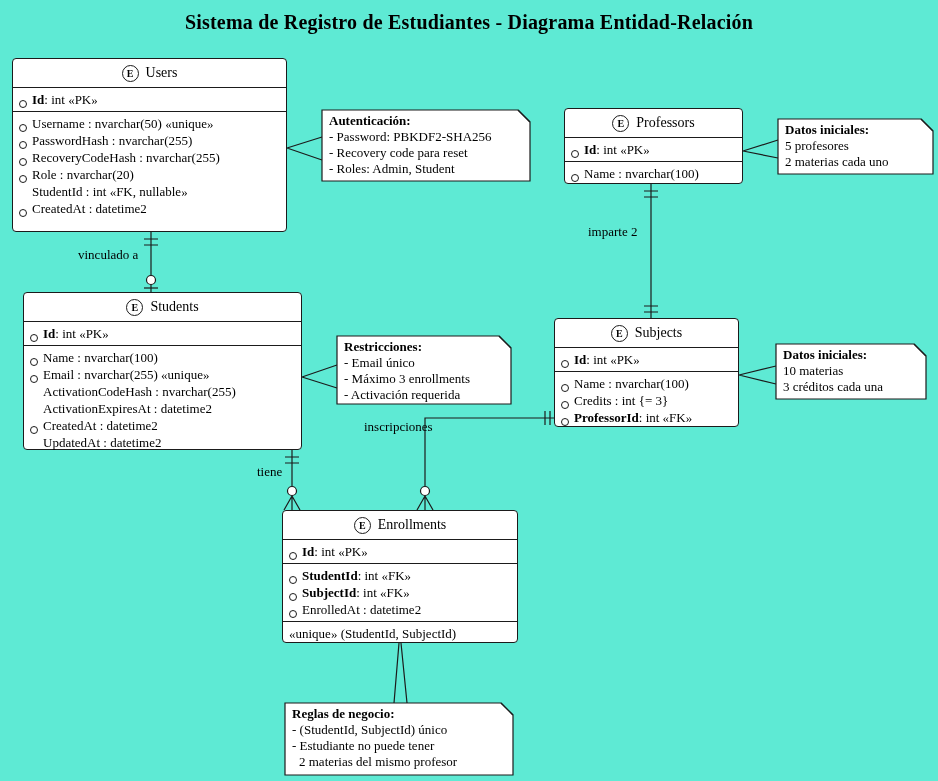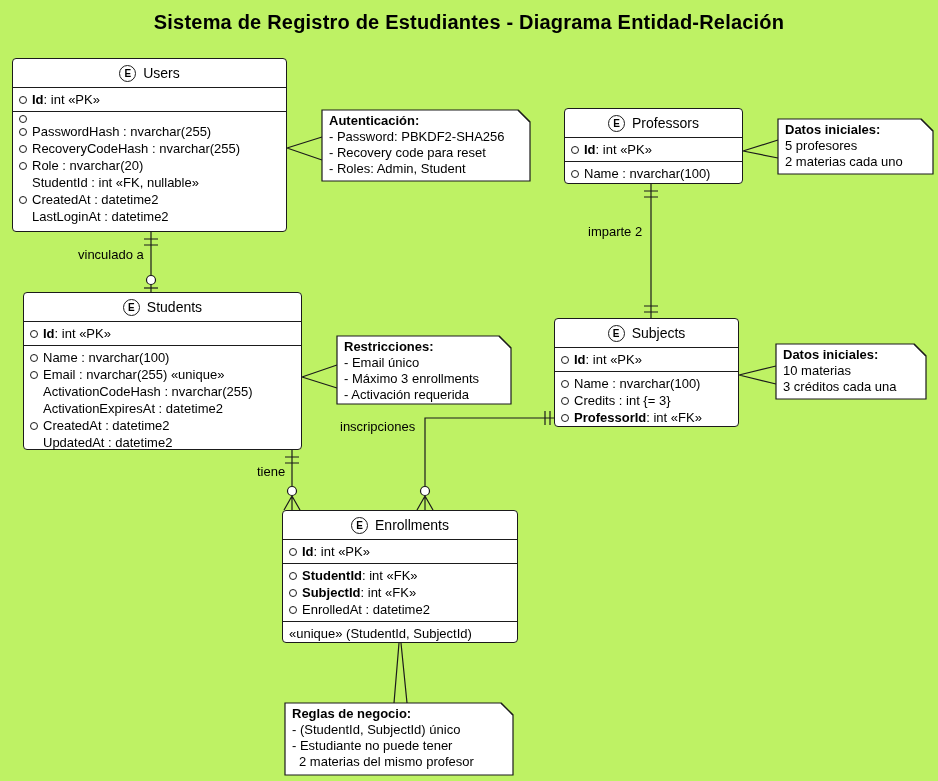--- a/index.html
+++ b/index.html
@@ -1,18 +1,18 @@
 <!DOCTYPE html>
 <html><head>
 <meta charset="utf-8">
 <style>
   html,body { margin:0; padding:0; background:#ffffff; }
   .canvas {
-    position:relative; width:938px; height:781px; background:#bef264;
-    font-family:Liberation Sans, sans-serif; color:#000; overflow:hidden;
+    position:relative; width:938px; height:781px; background:#5eead4;
+    font-family:Liberation Serif, serif; color:#000; overflow:hidden;
   }
   .title {
     position:absolute; top:11px; left:0; width:100%;
     text-align:center; font-size:20px; font-weight:bold; letter-spacing:0.2px;
   }
   svg.layer { position:absolute; left:0; top:0; z-index:1; }
   .entity {
     position:absolute; z-index:2; box-sizing:border-box;
     background:#fff; border:1.5px solid #1b1b1b; border-radius:4px;
     display:flex; flex-direction:column;
@@ -21,21 +21,21 @@
     height:28px; flex:none; display:flex; align-items:center; justify-content:center;
     gap:7px; font-size:14px;
   }
   .spot {
     width:15px; height:15px; flex:none; border:1.5px solid #1b1b1b; border-radius:50%;
     display:flex; align-items:center; justify-content:center;
     font-size:10px; font-weight:bold; background:#fff;
   }
   .sec { border-top:1.2px solid #1b1b1b; padding:3px 6px 3px 6px; flex:none; }
   .sec.grow { flex:1 1 auto; }
-  .row { display:flex; align-items:center; font-size:13px; line-height:17px; white-space:nowrap; }
+  .row { display:flex; align-items:flex-end; font-size:13px; line-height:17px; white-space:nowrap; }
   .dot {
     width:6px; height:6px; flex:none; margin-right:5px;
     border:1.1px solid #1b1b1b; border-radius:50%; background:#fff;
   }
   .nodot { width:13px; flex:none; }
   .b { font-weight:bold; }
   .notetext {
     position:absolute; z-index:2; box-sizing:border-box; padding:3px 7px;
     font-size:13px; line-height:16px; white-space:nowrap;
   }
@@ -133,20 +133,21 @@
       <div class="row">
         <span class="dot"></span>
         <span class="b">Id</span>
           <span> : int «PK»</span>
       </div>
     </div>
     <div class="sec grow">
       <div class="row">
           <span class="dot"></span>
           <span class="b"></span>
+          <span>Username : nvarchar(50) «unique»</span>
         </div>
       <div class="row">
           <span class="dot"></span>
           <span class="b"></span>
           <span>PasswordHash : nvarchar(255)</span>
         </div>
       <div class="row">
           <span class="dot"></span>
           <span class="b"></span>
           <span>RecoveryCodeHash : nvarchar(255)</span>
@@ -158,25 +159,20 @@
         </div>
       <div class="row">
           <span class="nodot"></span>
           <span class="b"></span>
           <span>StudentId : int «FK, nullable»</span>
         </div>
       <div class="row">
           <span class="dot"></span>
           <span class="b"></span>
           <span>CreatedAt : datetime2</span>
-        </div>
-      <div class="row">
-          <span class="nodot"></span>
-          <span class="b"></span>
-          <span>LastLoginAt : datetime2</span>
         </div>
     </div>
   </div>
 
   <div class="entity" style="left:564px; top:108px; width:179px; height:76px;">
     <div class="ehead">
       <span class="spot">
           <span>E</span>
         </span>
       <span>Professors</span>
@@ -343,15 +339,15 @@
   <div class="notetext" style="left:285px; top:703px; width:228px;">
     <div class="nt">Reglas de negocio:</div>
     <div>- (StudentId, SubjectId) único</div>
     <div>- Estudiante no puede tener</div>
     <div class="indent">2 materias del mismo profesor</div>
   </div>
 
   <div class="elabel" style="left:78px; top:247px;">vinculado a</div>
   <div class="elabel" style="left:588px; top:224px;">imparte 2</div>
   <div class="elabel" style="left:257px; top:464px;">tiene</div>
-  <div class="elabel" style="left:340px; top:419px;">inscripciones</div>
+  <div class="elabel" style="left:364px; top:419px;">inscripciones</div>
 
 </div>
 
 </body></html>

